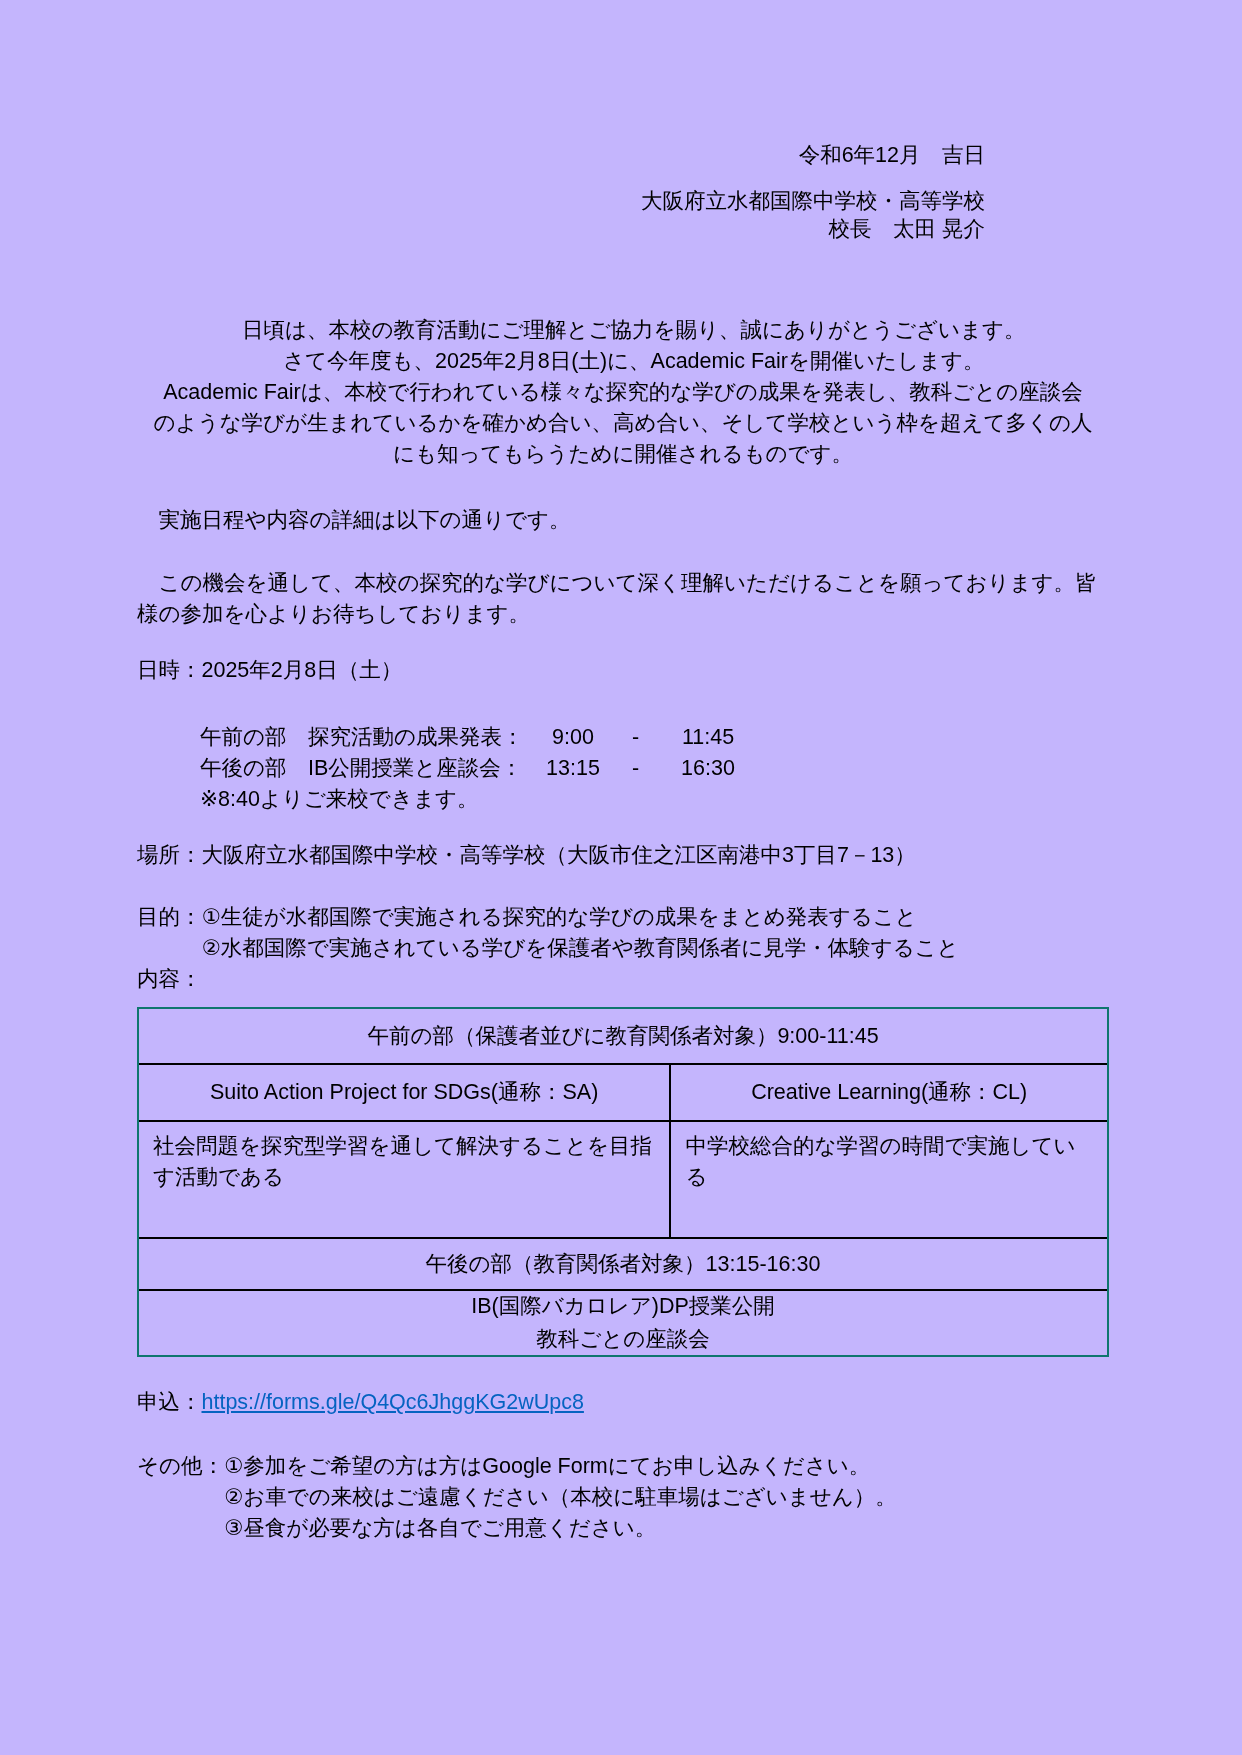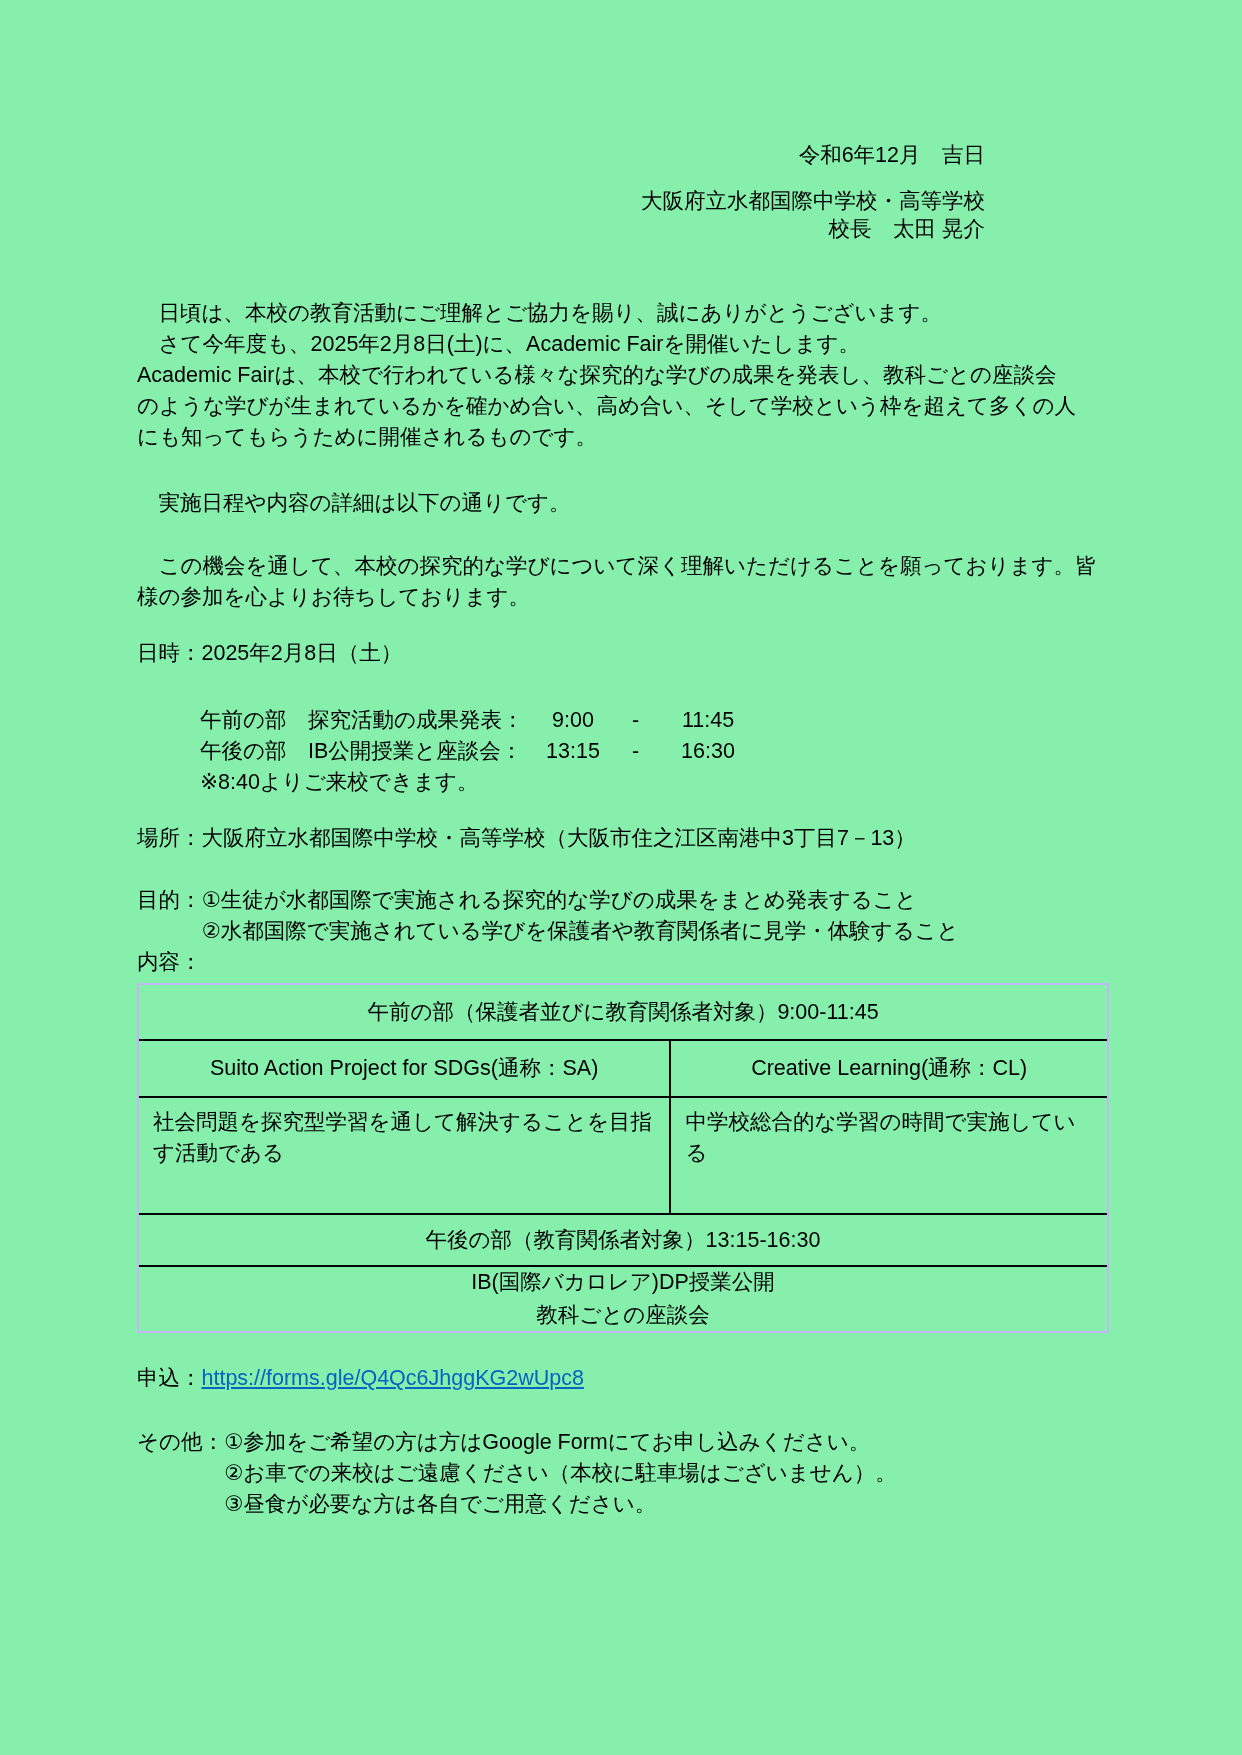--- a/index.html
+++ b/index.html
@@ -1,19 +1,19 @@
 <!DOCTYPE html>
 <html><head>
 <meta charset="utf-8">
 <style>
   * { margin:0; padding:0; box-sizing:border-box; }
   html,body { background:#888; }
   .page {
     width:1242px; height:1755px;
-    background:#86efac;
+    background:#c4b5fd;
     margin:0 auto;
     font-family:"Liberation Sans","DejaVu Sans",sans-serif;
     color:#000000;
     font-size:21.5px;
     line-height:31px;
     overflow:hidden;
   }
   .date-line {
     padding-top:140px;
     padding-right:257px;
@@ -30,34 +30,34 @@
   .byline {
     margin-top:16px;
     padding-right:257px;
     text-align:right;
     line-height:28px;
   }
   .body-col {
     margin-left:137px;
     margin-right:133px;
   }
-  .para1 { margin-top:55px; }
+  .para1 { margin-top:72px;text-align:center; }
   .para2 { margin-top:35px; }
   .para3 { margin-top:32px; }
   .label-row { display:flex; margin-top:25px; }
   .label-row .lbl { min-width:64px; white-space:nowrap; }
   .schedule { margin-top:36px; margin-left:63px; }
   .sched-row { display:grid; grid-template-columns:333px 80px 45px 100px; }
   .sched-row .c2, .sched-row .c3, .sched-row .c4 { text-align:center; }
   .purpose-row { display:flex; margin-top:31px; }
   .purpose-row .lbl { min-width:64px; white-space:nowrap; }
   .content-label { margin-top:0; }
   .doc-table {
-    margin-top:5px;
-    border:2px solid #c4b5fd;
+    margin-top:12px;
+    border:2px solid #0f766e;
   }
   .t-row { border-bottom:2px solid #000; }
   .t-row:last-child { border-bottom:none; }
   .t-center { display:flex; align-items:center; justify-content:center; text-align:center; }
   .t-head-morning { height:56px; }
   .t-cols { display:flex; }
   .t-cell-l { width:55%; border-right:2px solid #000; }
   .t-cell-r { width:45%; }
   .t-title-row .t-cell-l, .t-title-row .t-cell-r { height:55px; }
   .t-desc-row .t-cell-l, .t-desc-row .t-cell-r { height:115px; padding:9px 14px 0 14px; }

